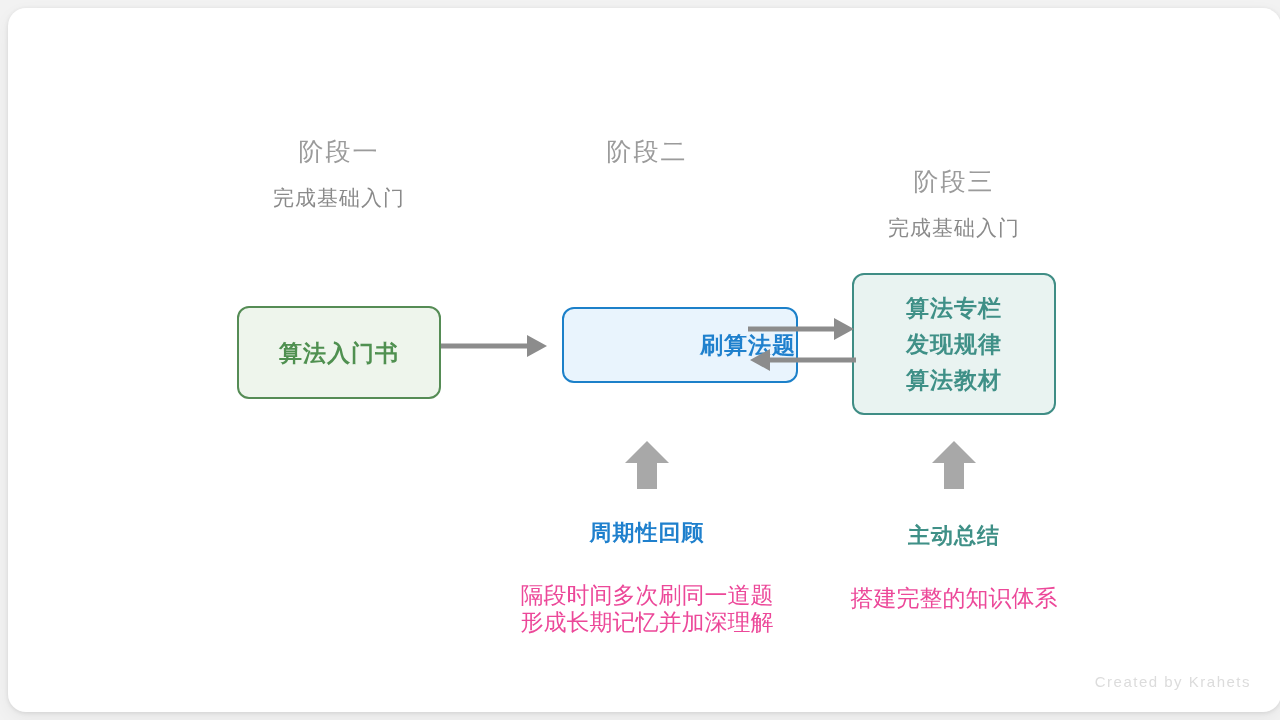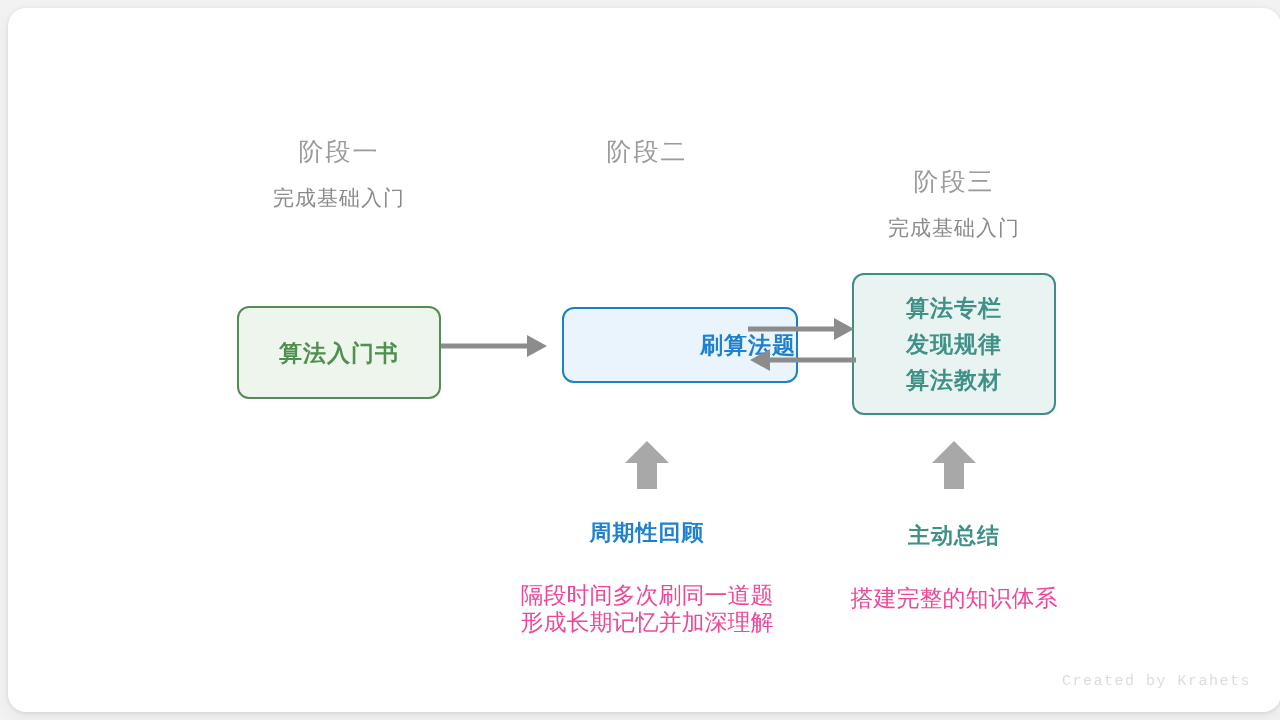--- a/index.html
+++ b/index.html
@@ -96,21 +96,21 @@
     margin-top: 34px;
     font-size: 23px;
     color: #ec4899;
     line-height: 27px;
     white-space: nowrap;
   }
   .watermark {
     position: absolute;
     right: 30px;
     bottom: 22px;
-    font-family: Liberation Mono, monospace;
+    font-family: Liberation Sans, sans-serif;
     font-size: 15px;
     letter-spacing: 1.5px;
     color: #dcdcdc;
   }
 </style>
 </head>
 <body>
 
 <div class="card">
 

